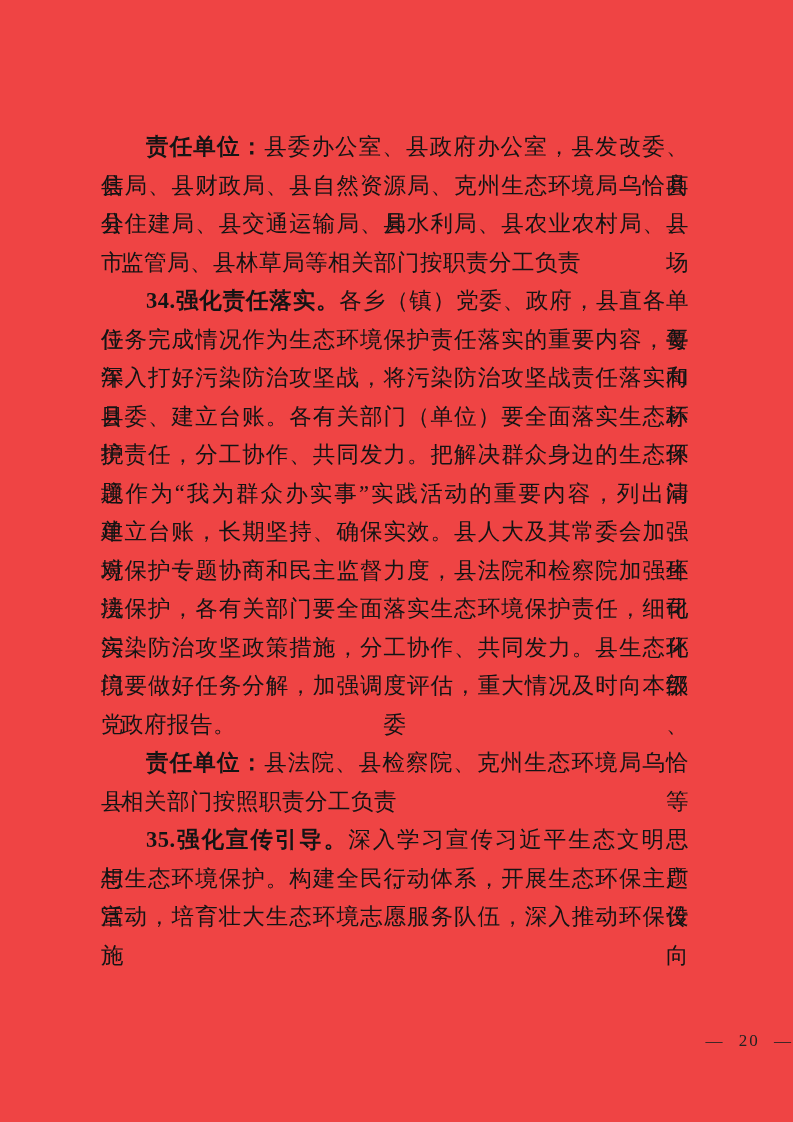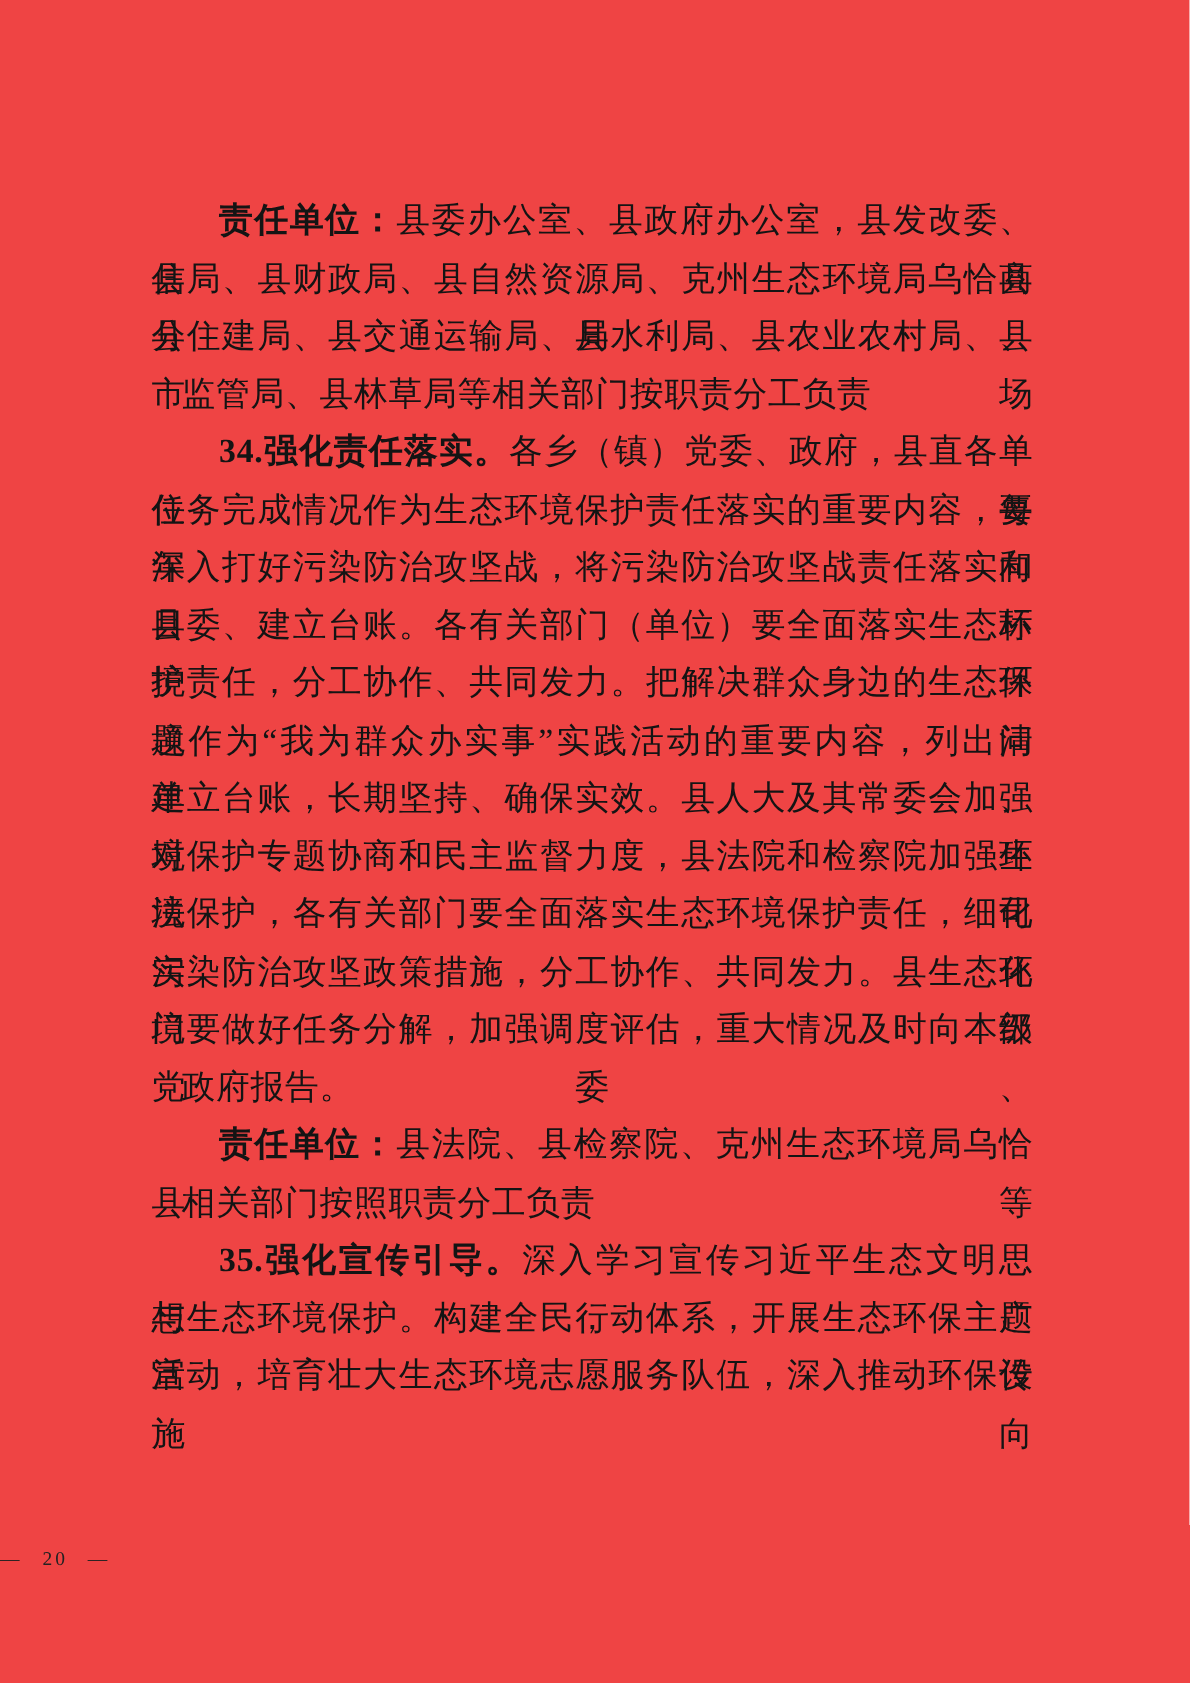--- a/index.html
+++ b/index.html
@@ -45,22 +45,22 @@
     text-indent: 45px;
   }
   .text-line b {
     font-weight: 700;
   }
   .page-footer {
     position: absolute;
     left: 0;
     top: 1031px;
     width: 100%;
-    text-align: left;
-    font-size: 13px;
+    text-align: right;
+    font-size: 17px;
     letter-spacing: 2px;
     word-spacing: 8px;
     color: #222222;
   }
 </style>
 </head>
 <body>
 
 <div class="page">
   <div class="doc-body" id="doc-body">

